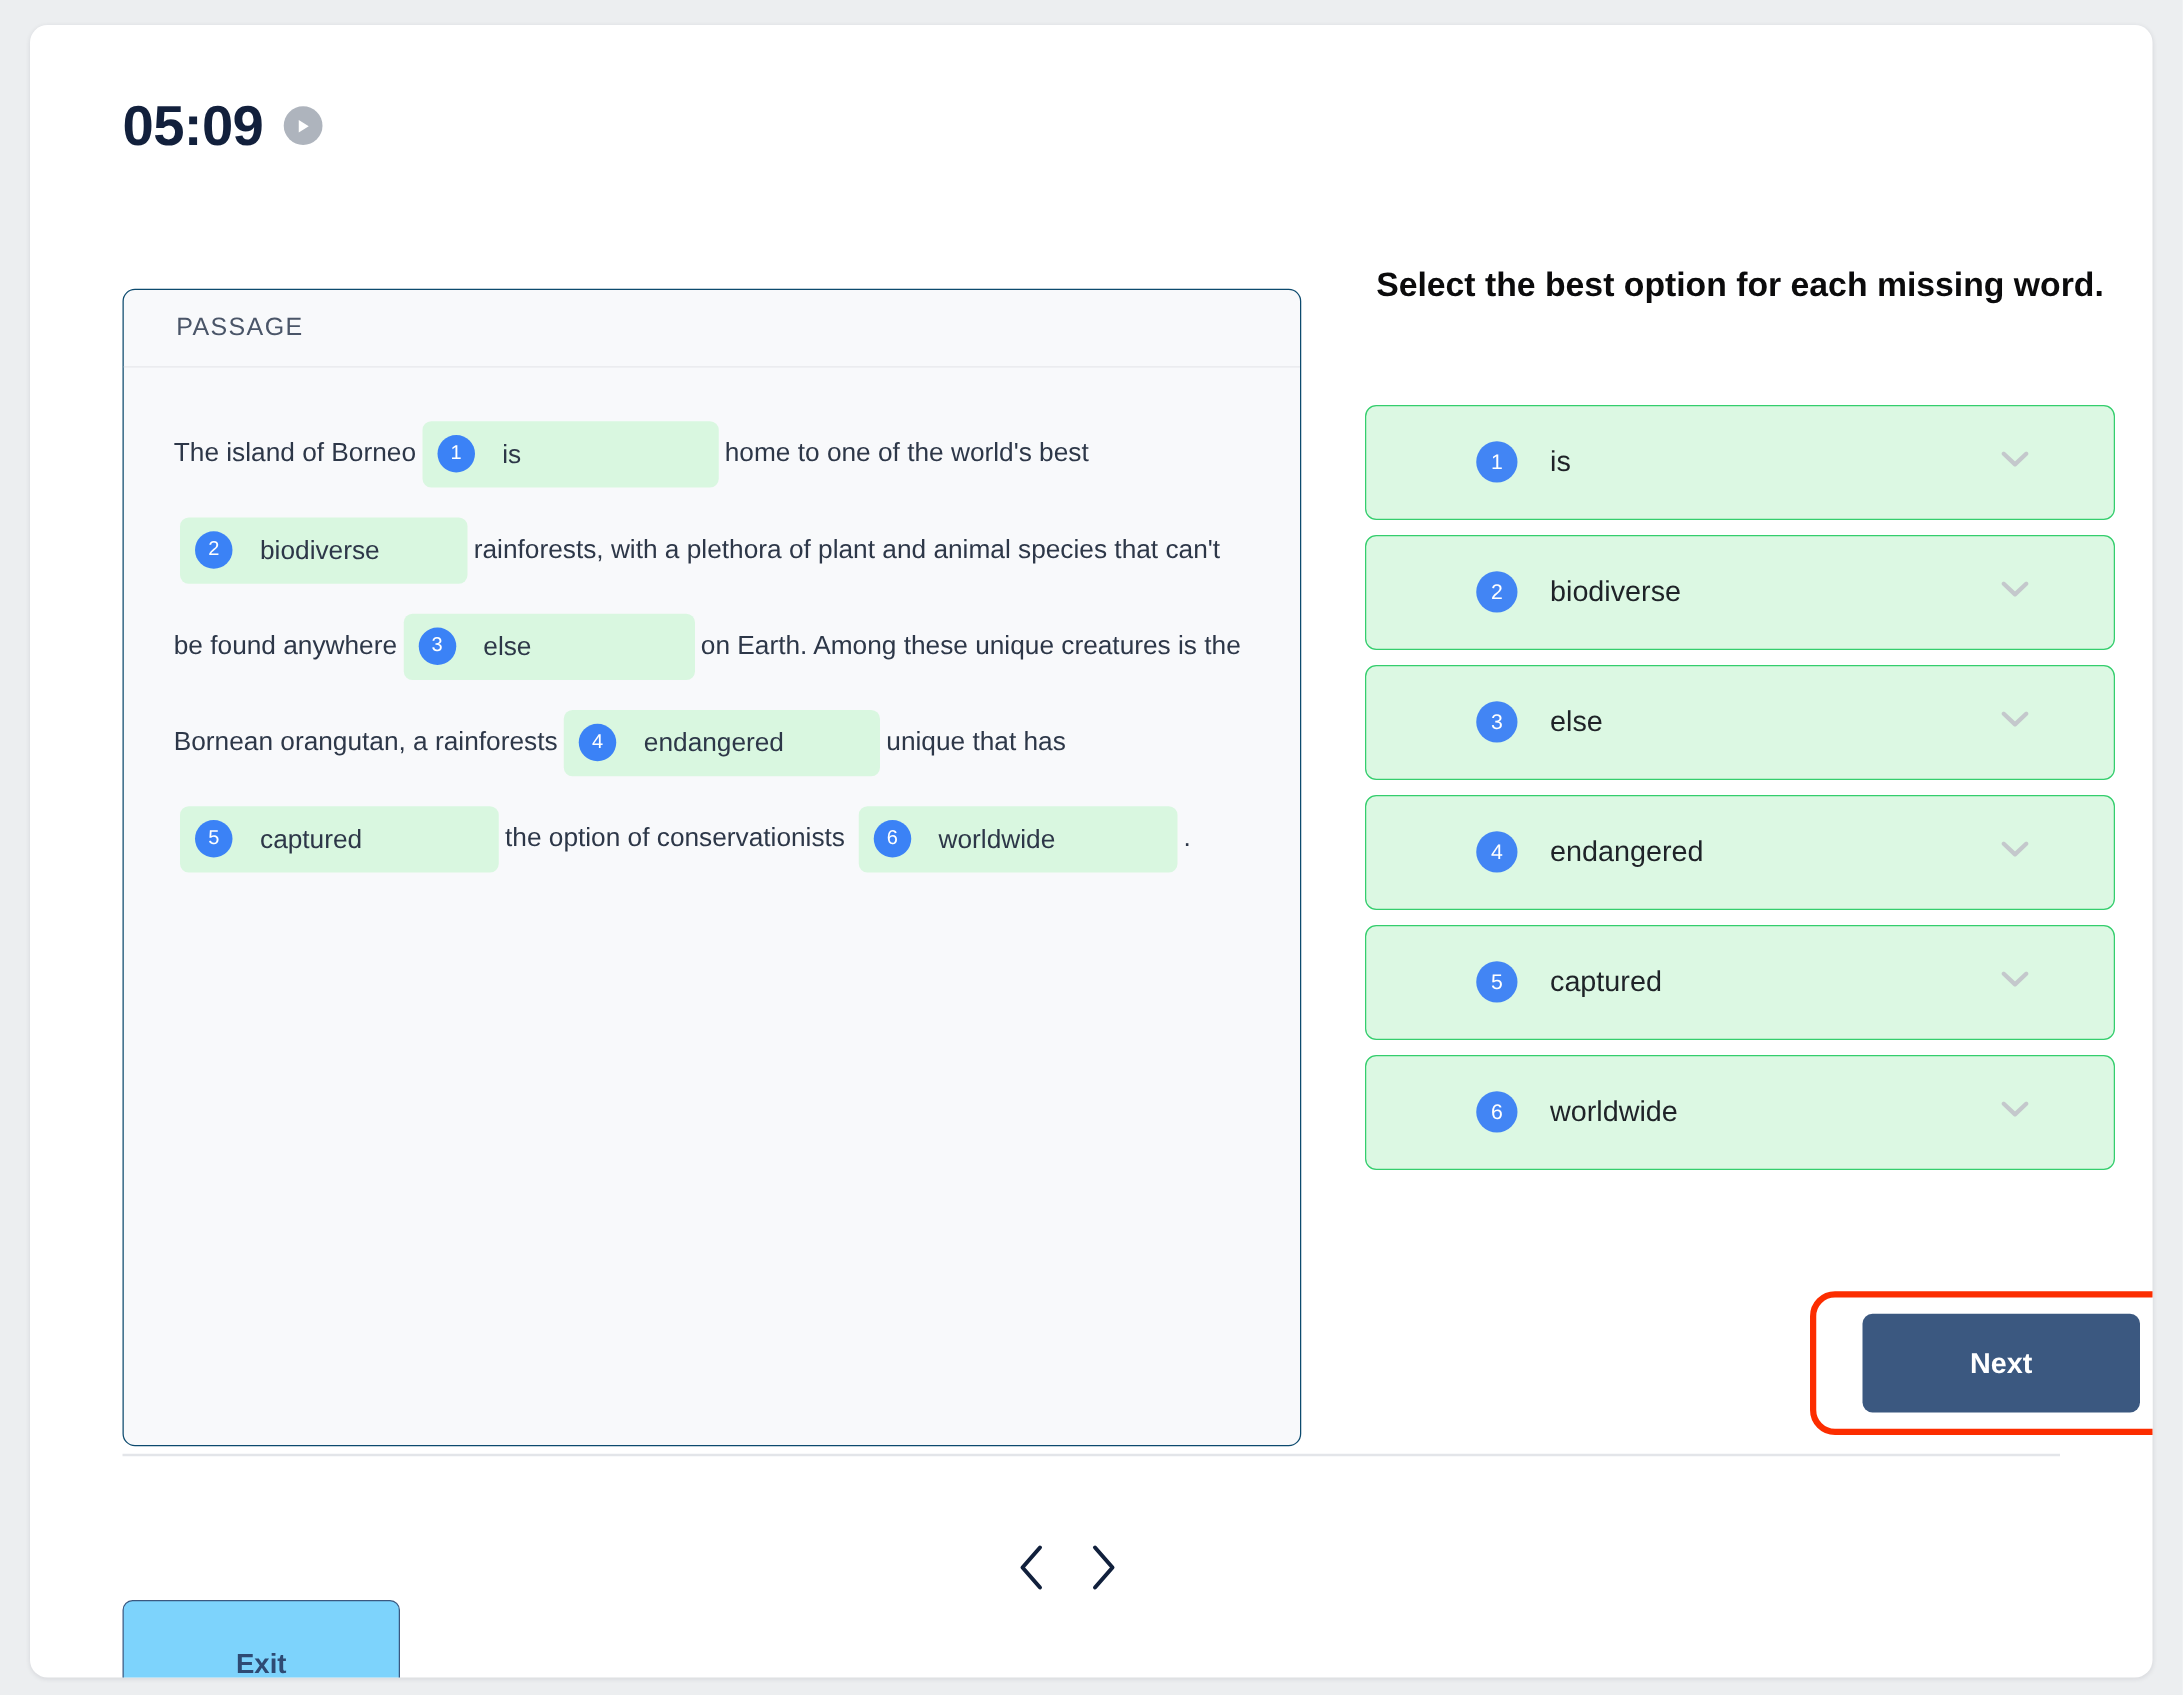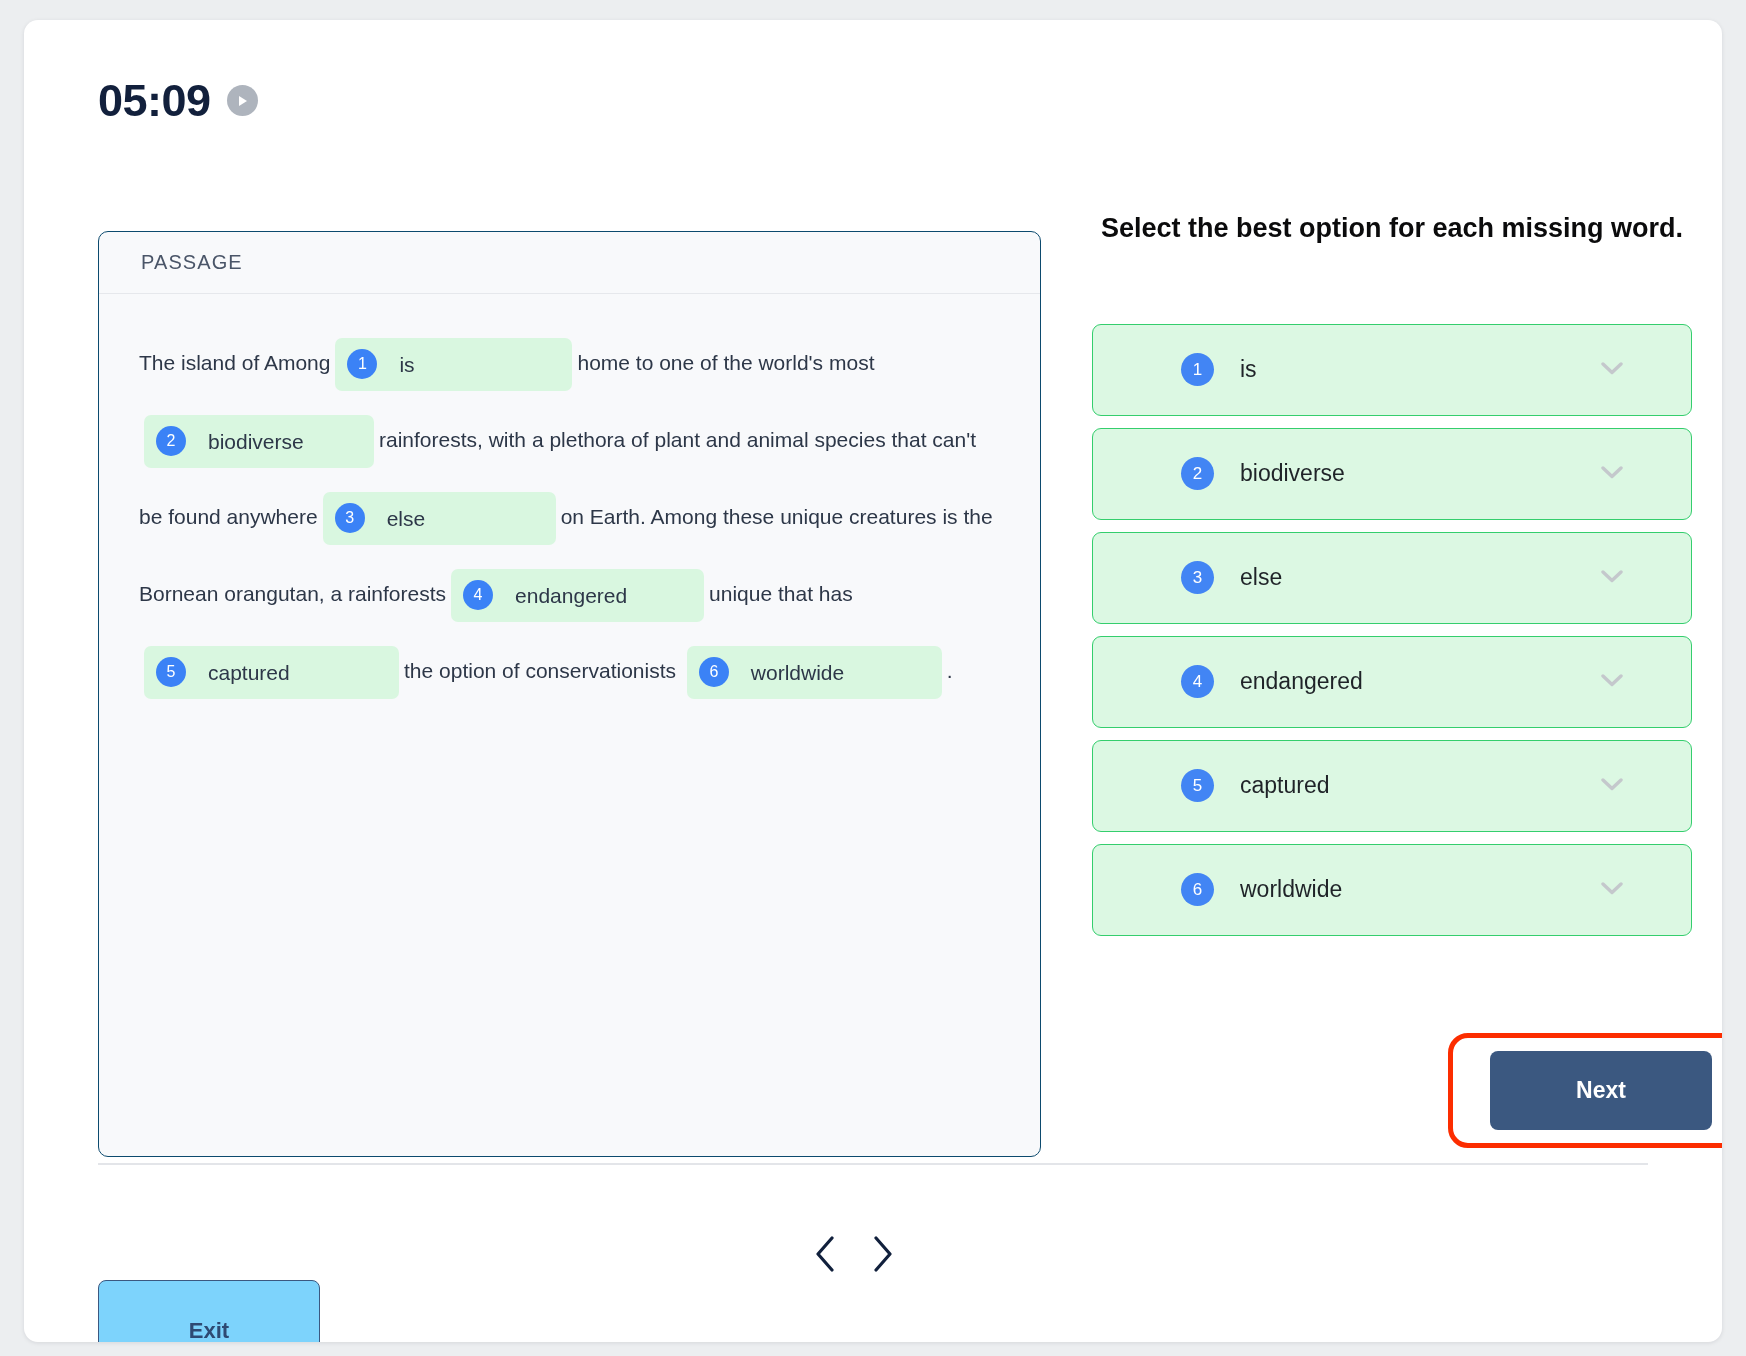--- a/index.html
+++ b/index.html
@@ -259,25 +259,25 @@
         <polygon points="3,2 11,7 3,12" fill="#ffffff"></polygon>
       </svg>
     </button>
   </div>
 
   <div class="passage-panel">
     <div class="passage-header">
       <span class="passage-header-label">PASSAGE</span>
     </div>
     <div class="passage-body">
-      <span class="txt">The island of Among</span><span class="blank w1">
+      <span class="txt">The island of Borneo</span><span class="blank w1">
           <span class="badge">1</span>
           <span class="word">is</span>
         </span><span class="txt">home to one of the world's</span>
-      <span class="txt">most</span><span class="blank w2">
+      <span class="txt">best</span><span class="blank w2">
           <span class="badge">2</span>
           <span class="word">biodiverse</span>
         </span><span class="txt">rainforests, with a plethora of plant and</span>
       <span class="txt">animal species that can't be found anywhere</span><span class="blank w3">
           <span class="badge">3</span>
           <span class="word">else</span>
         </span><span class="txt">on</span>
       <span class="txt">Earth. Among these unique creatures is the Bornean orangutan, a</span>
       <span class="txt">rainforests</span><span class="blank w4">
           <span class="badge">4</span>

